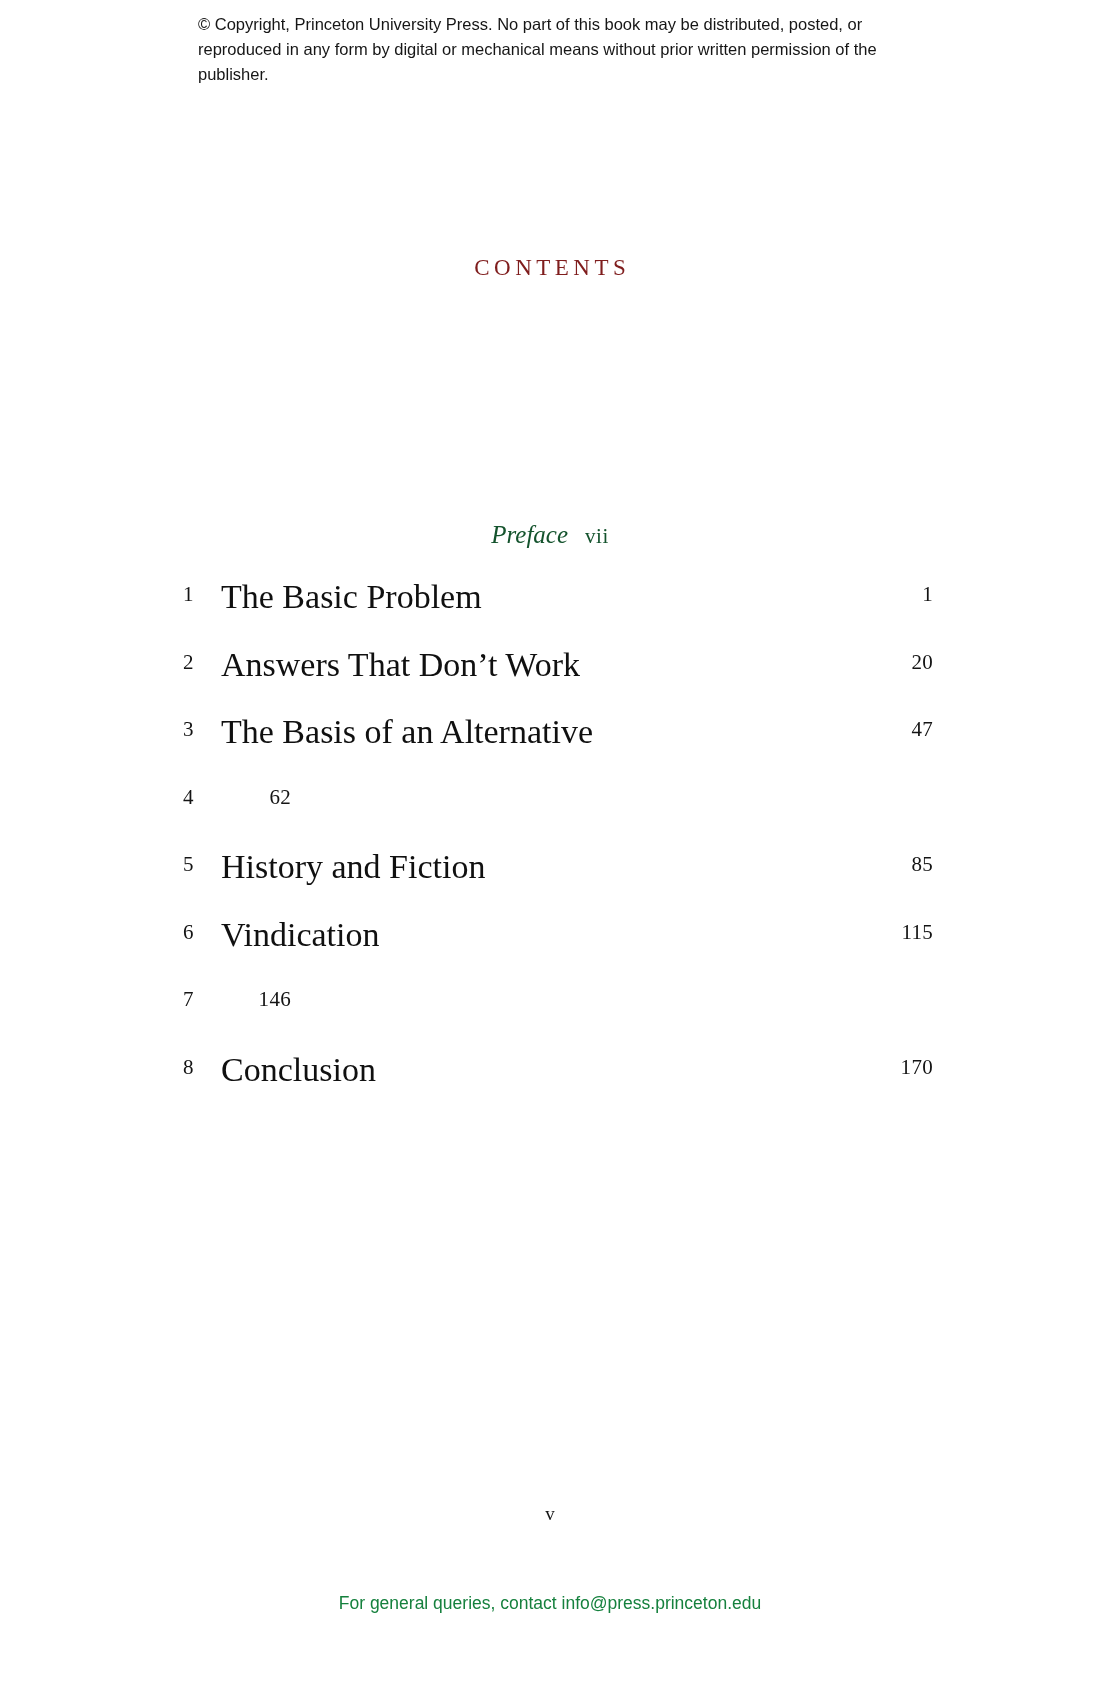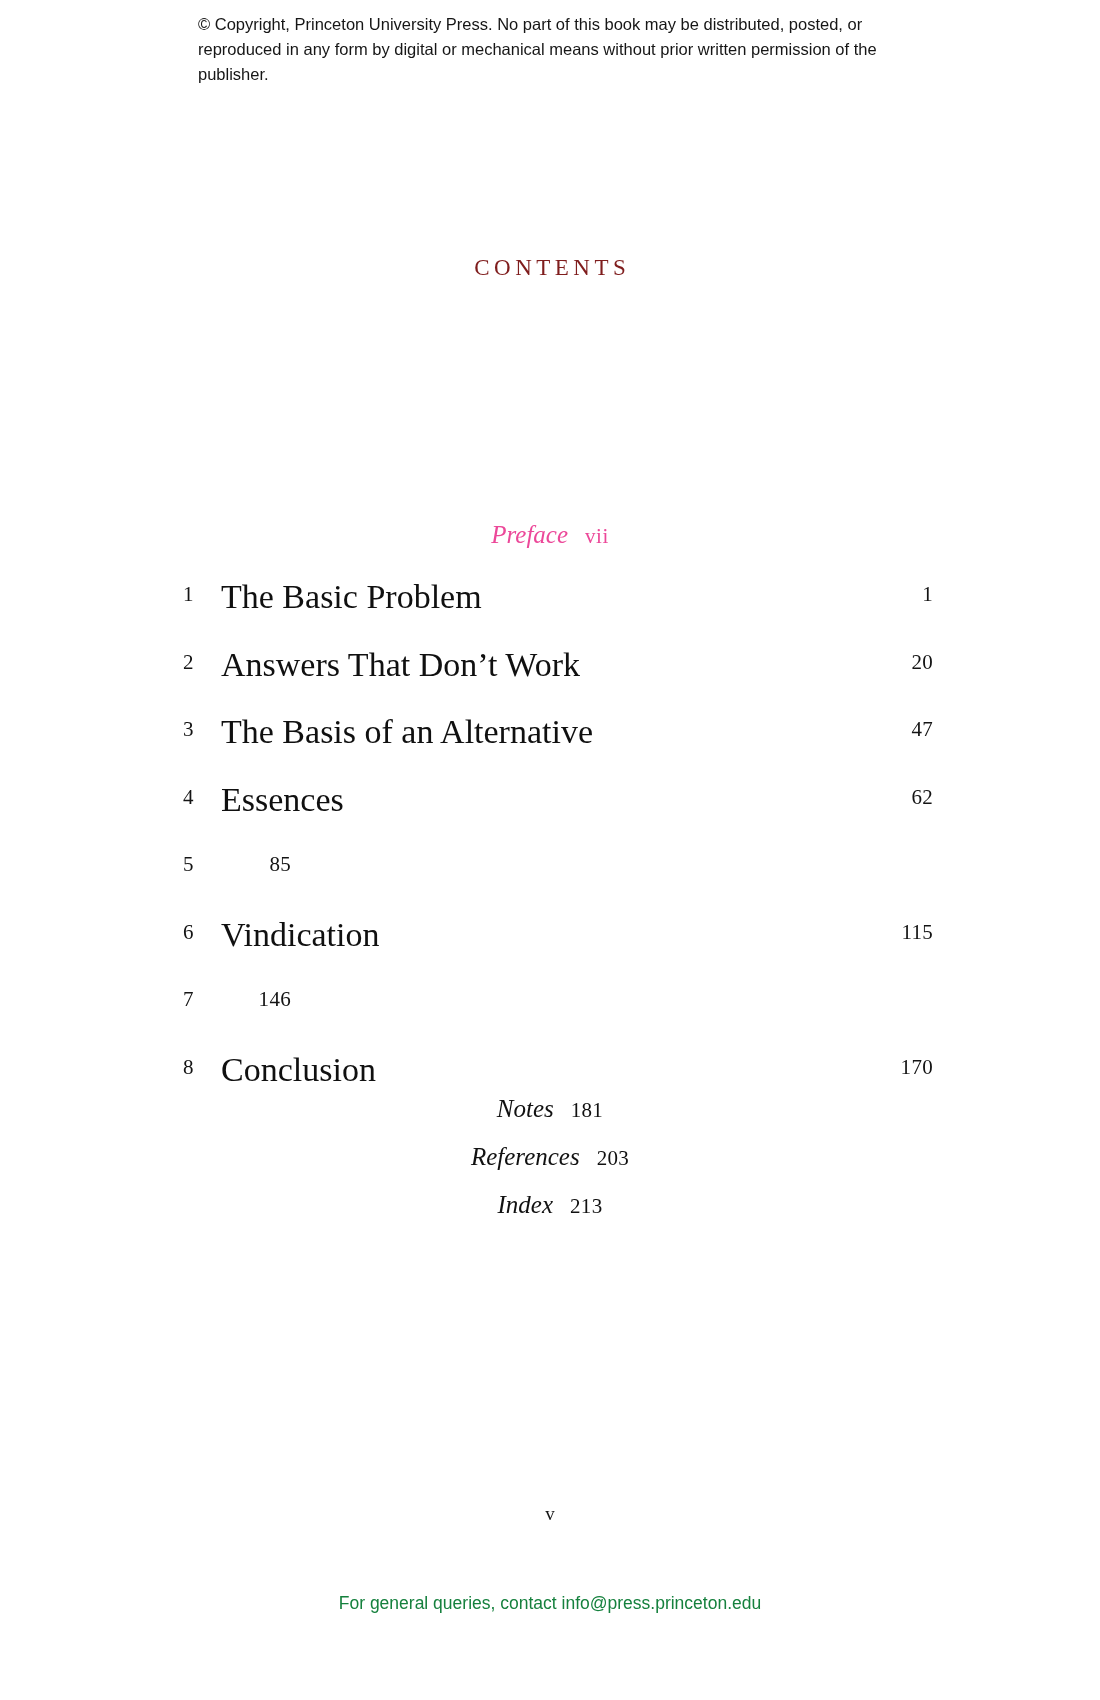--- a/index.html
+++ b/index.html
@@ -51,21 +51,21 @@
   }
 
   
   .preface-line {
     position: absolute;
     top: 521px;
     left: 0;
     width: 1100px;
     text-align: center;
     font-size: 25px;
-    color: #ec4899;
+    color: #14532d;
   }
   .preface-line .ital {
     font-style: italic;
   }
   .preface-line .pg {
     font-size: 21px;
     margin-left: 17px;
     letter-spacing: 0.5px;
   }
 
@@ -178,26 +178,26 @@
     </div>
 
     <div class="toc-row">
       <span class="toc-num">3</span>
       <span class="toc-title">The Basis of an Alternative</span>
       <span class="toc-page">47</span>
     </div>
 
     <div class="toc-row">
       <span class="toc-num">4</span>
-      <span class="toc-title">Essences</span>
       <span class="toc-page">62</span>
     </div>
 
     <div class="toc-row">
       <span class="toc-num">5</span>
+      <span class="toc-title">History and Fiction</span>
       <span class="toc-page">85</span>
     </div>
 
     <div class="toc-row">
       <span class="toc-num">6</span>
       <span class="toc-title">Vindication</span>
       <span class="toc-page">115</span>
     </div>
 
     <div class="toc-row">
@@ -206,29 +206,18 @@
     </div>
 
     <div class="toc-row">
       <span class="toc-num">8</span>
       <span class="toc-title">Conclusion</span>
       <span class="toc-page">170</span>
     </div>
 
   </div>
 
-  <div class="backmatter">
-    <div class="bm-row">
-      <span class="ital">Notes</span><span class="pg">181</span>
-    </div>
-    <div class="bm-row">
-      <span class="ital">References</span><span class="pg">203</span>
-    </div>
-    <div class="bm-row">
-      <span class="ital">Index</span><span class="pg">213</span>
-    </div>
-  </div>
 
   <div class="folio">v</div>
 
   <div class="footer-query">For general queries, contact info@press.princeton.edu</div>
 
 </div>
 
 </body></html>

